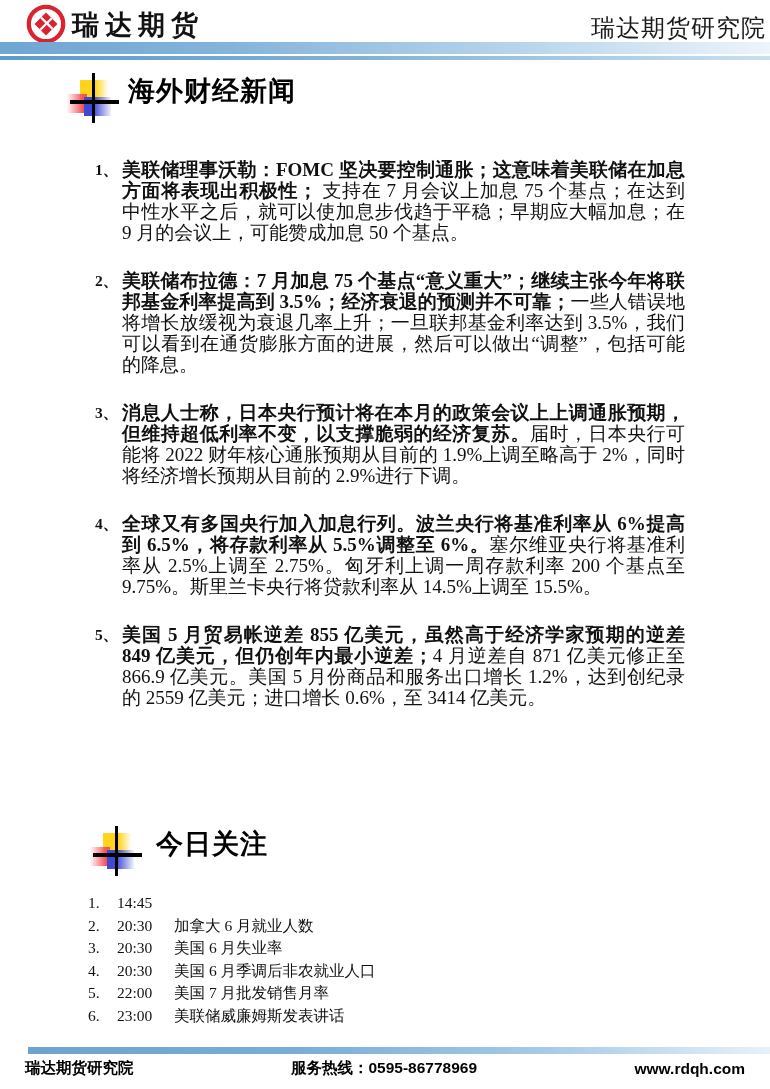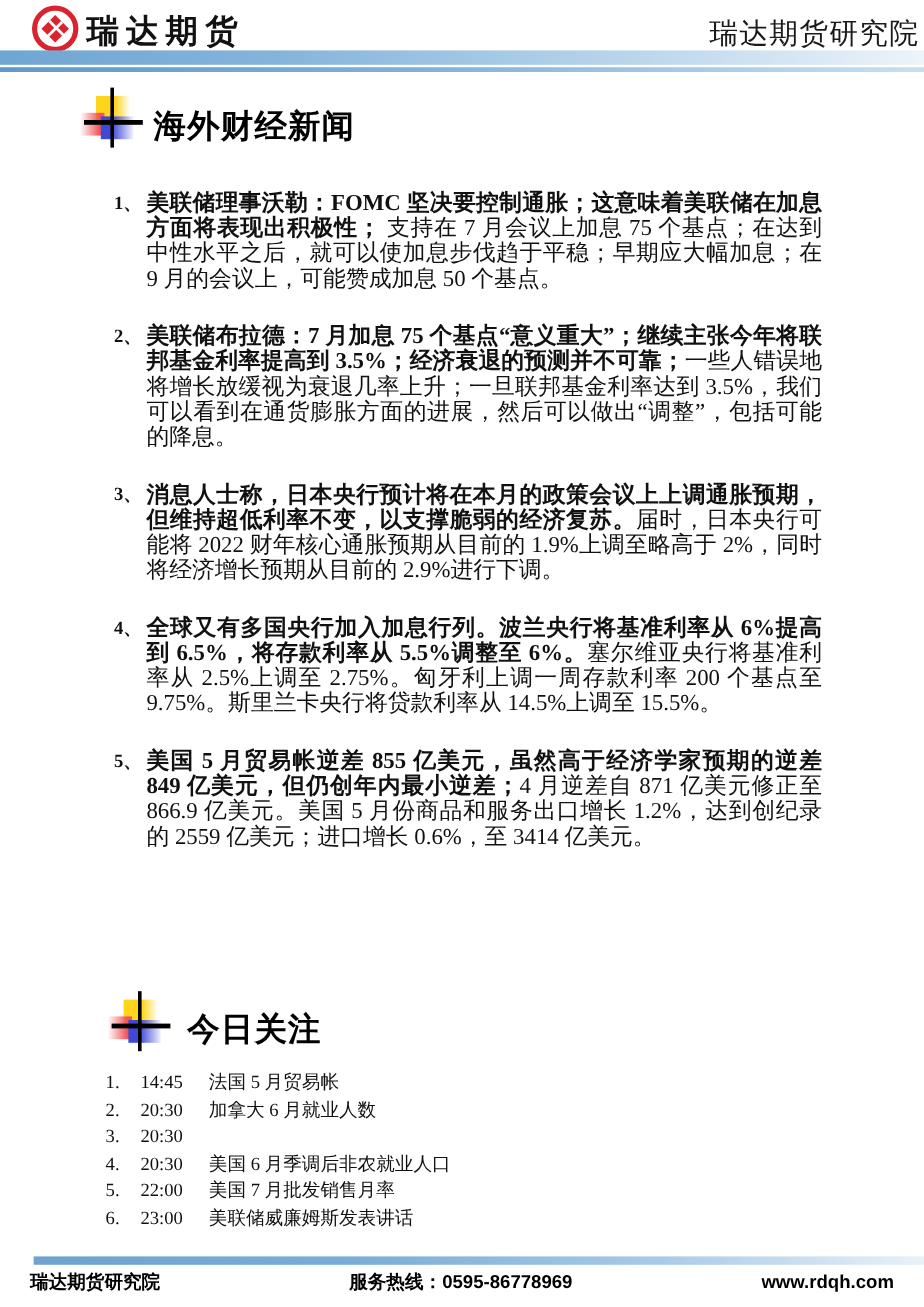--- a/index.html
+++ b/index.html
@@ -43,21 +43,21 @@
   .deco-yellow{position:absolute;left:13px;top:7px;width:28px;height:21px;z-index:1;
     background:linear-gradient(to right,#FFD41A 0%,#FFD41A 55%,rgba(255,246,205,0.15) 100%);}
   .deco-red{position:absolute;left:0px;top:21px;width:20px;height:19px;z-index:2;
     background:linear-gradient(to left,#F2545B 0%,#F2545B 20%,rgba(252,224,224,0.1) 100%);}
   .deco-blue{position:absolute;left:17px;top:24px;width:27px;height:19px;z-index:3;
     background:linear-gradient(to right,#3F49D6 0%,#3F49D6 35%,rgba(196,201,246,0.25) 100%);}
   .deco-vline{position:absolute;left:25px;top:0;width:3px;height:50px;background:#000;z-index:4;}
   .deco-hline{position:absolute;left:3px;top:27px;width:49px;height:4px;background:#000;z-index:5;}
 
   
-  .section-title-row{display:flex;align-items:flex-end;}
+  .section-title-row{display:flex;align-items:flex-start;}
   .news-title-row{margin-left:67px;margin-top:13px;}
   .focus-title-row{margin-left:90px;margin-top:118px;}
   .section-title{
     font-size:27px;font-weight:bold;color:#000;margin-left:9px;letter-spacing:1px;
     font-family:"Liberation Serif", serif;
   }
   .focus-title-row .section-title{margin-left:14px;}
 
   .news-list{margin:36px 85px 0 95px;}
   .news-item{display:flex;margin-bottom:27px;}
@@ -152,30 +152,30 @@
       <div class="deco-vline"></div>
       <div class="deco-hline"></div>
     </div>
     <div class="section-title">今日关注</div>
   </div>
 
   <div class="events-list">
     <div class="event-row">
       <div class="event-num">1.</div>
       <div class="event-time">14:45</div>
-      <div class="event-label">法国 5 月贸易帐</div>
     </div>
     <div class="event-row">
       <div class="event-num">2.</div>
       <div class="event-time">20:30</div>
       <div class="event-label">加拿大 6 月就业人数</div>
     </div>
     <div class="event-row">
       <div class="event-num">3.</div>
       <div class="event-time">20:30</div>
+      <div class="event-label">美国 6 月失业率</div>
     </div>
     <div class="event-row">
       <div class="event-num">4.</div>
       <div class="event-time">20:30</div>
       <div class="event-label">美国 6 月季调后非农就业人口</div>
     </div>
     <div class="event-row">
       <div class="event-num">5.</div>
       <div class="event-time">22:00</div>
       <div class="event-label">美国 7 月批发销售月率</div>

